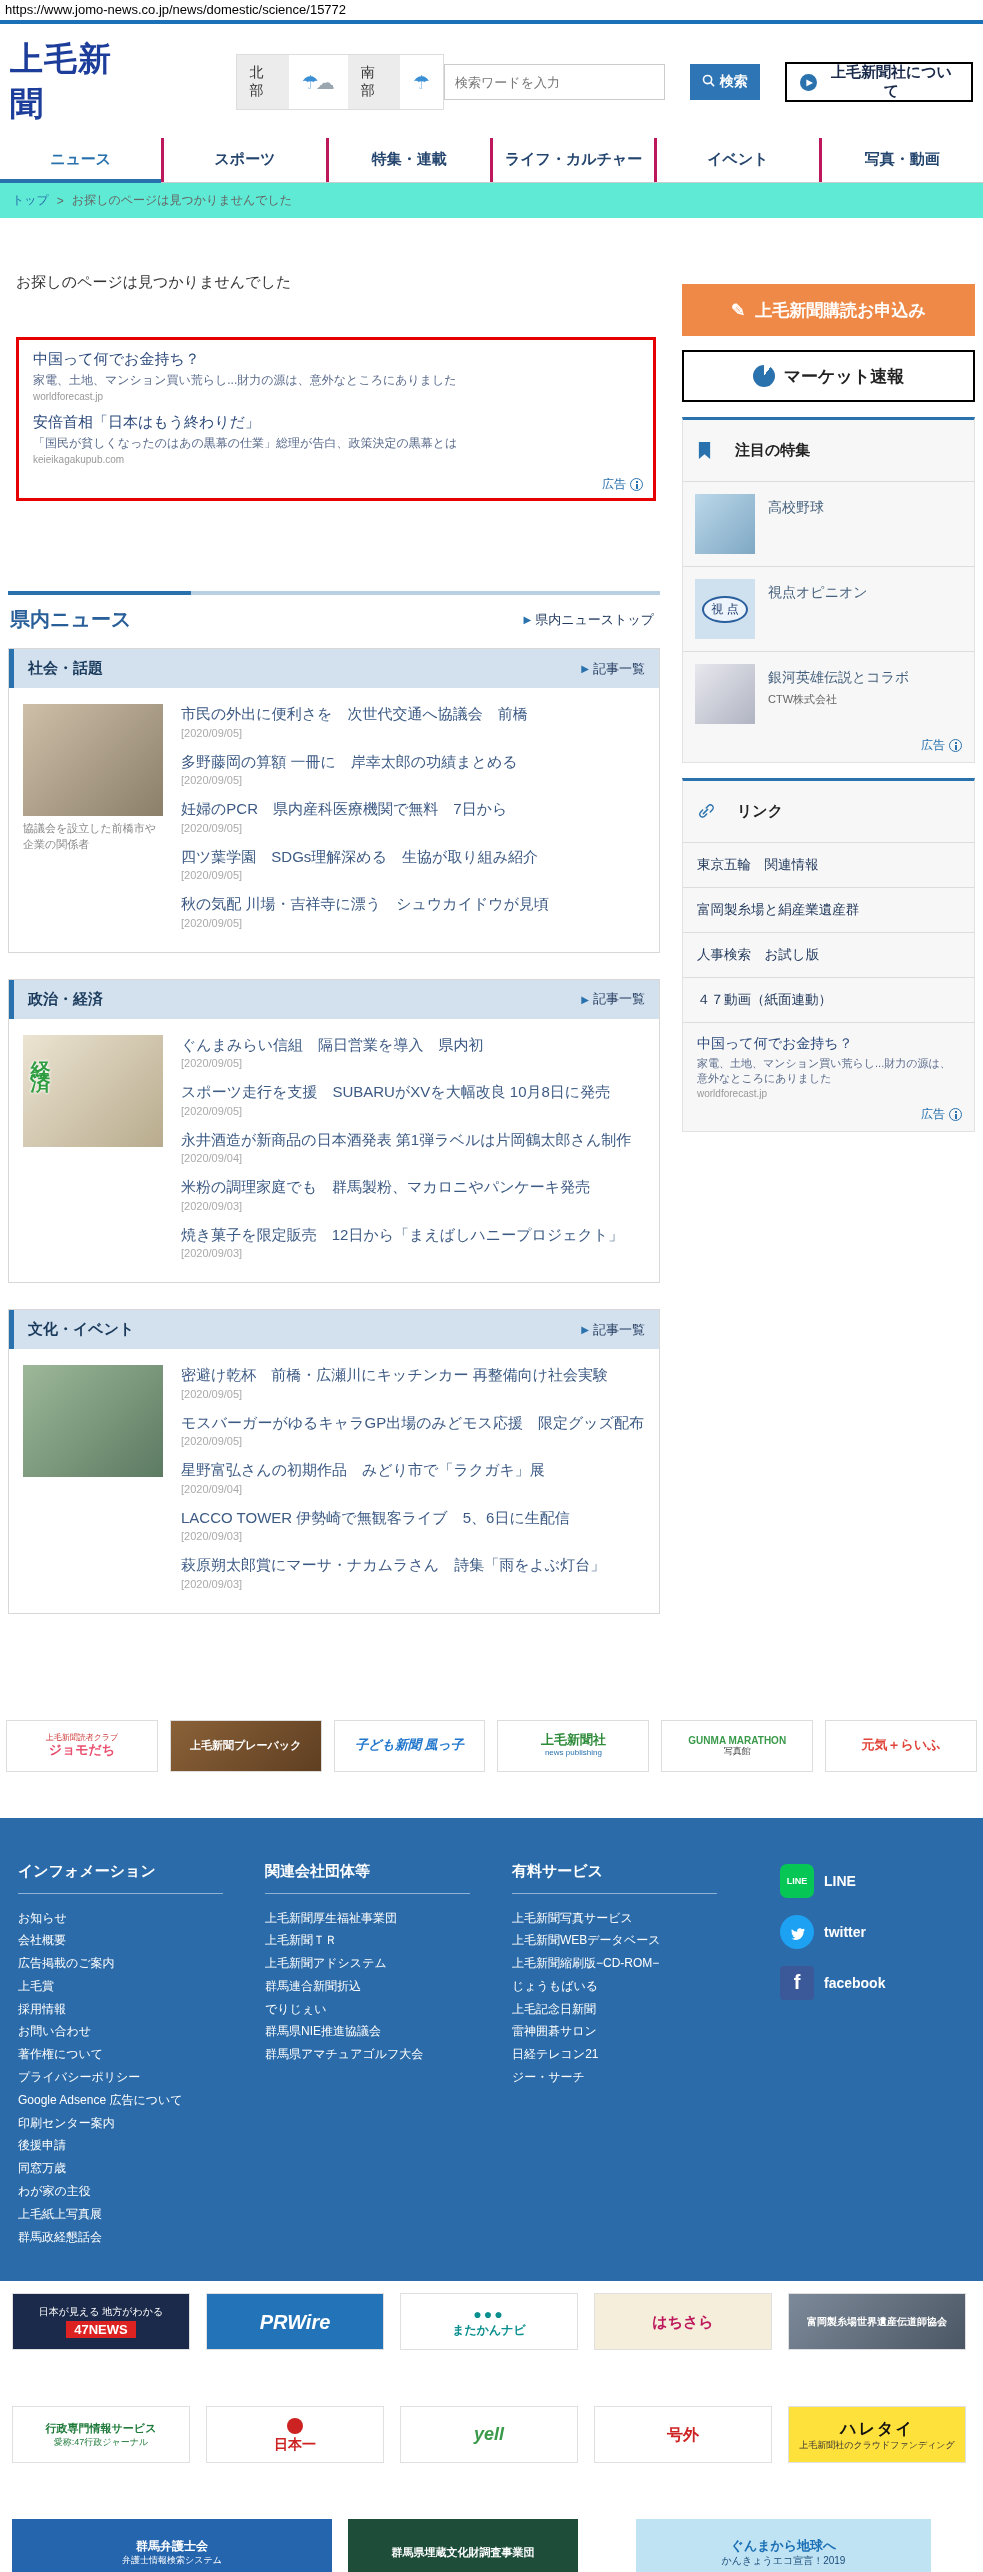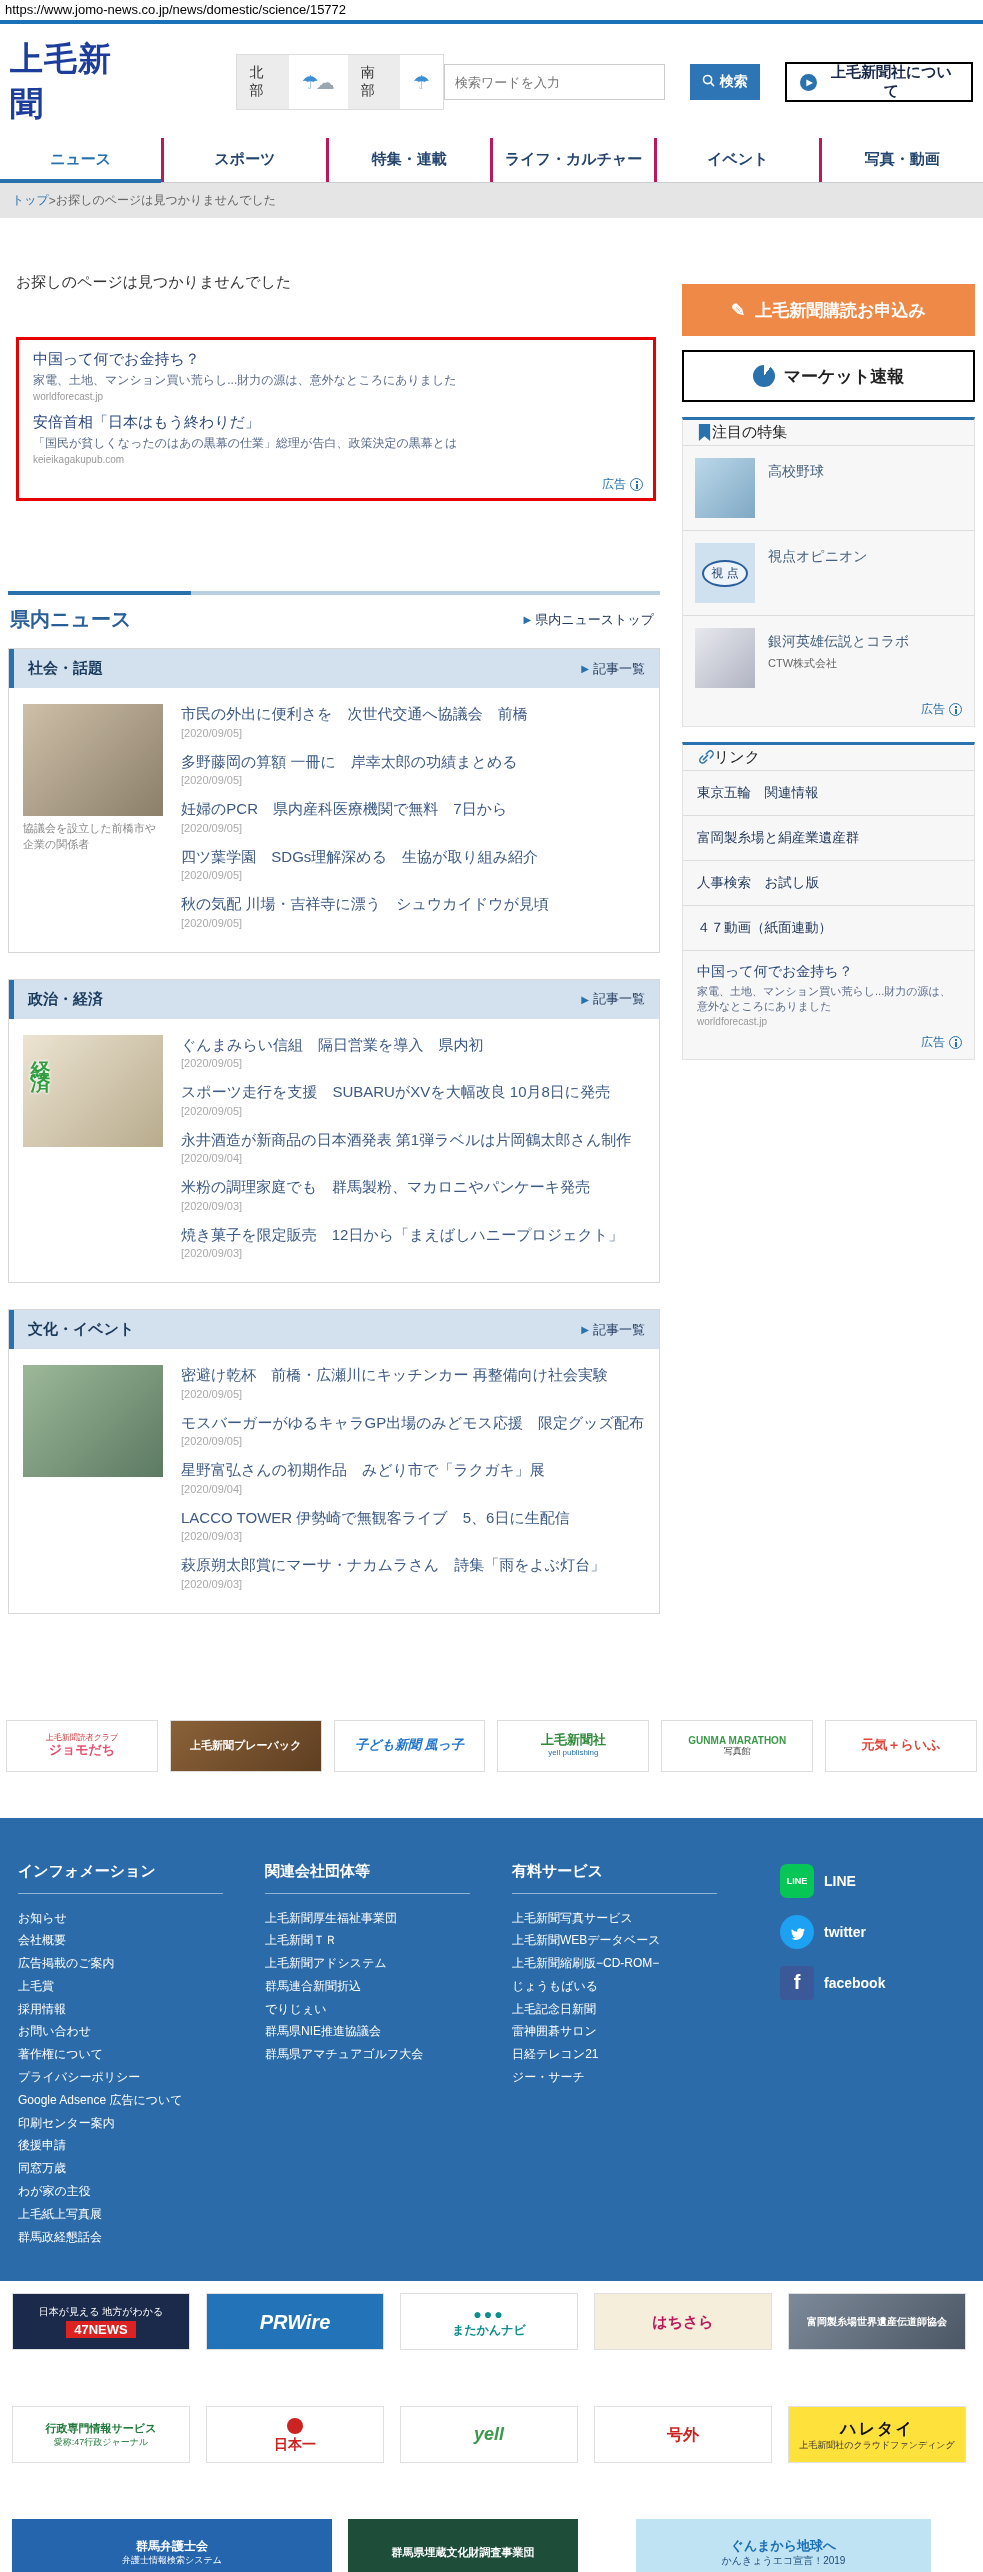--- a/index.html
+++ b/index.html
@@ -22,21 +22,21 @@
   .about-btn{height:40px;border:2px solid #000;background:#fff;font-size:15px;font-weight:bold;color:#1a2a4a;display:flex;align-items:center;gap:8px;padding:0 13px}
   .play-icon{width:17px;height:17px;border-radius:50%;background:#2a72ad;color:#fff;font-size:8px;display:inline-flex;align-items:center;justify-content:center;padding-left:2px}
 
   
   .tabs{display:flex;border-bottom:1px solid #ccc}
   .tab{flex:1;text-align:center;padding:12px 0 13px;font-size:15px;font-weight:bold;color:#24456e;border-left:3px solid #be185d;position:relative}
   .tab:first-child{border-left:none}
   .tab.active{color:#2a72ad}
   .tab.active::after{content:"";position:absolute;left:0;right:0;bottom:-1px;height:4px;background:#2a72ad}
 
-  .breadcrumb{background:#e5e5e5;padding:9px 12px;font-size:12px;color:#666;display:flex;align-items:center}
+  .breadcrumb{background:#5eead4;padding:9px 12px;font-size:12px;color:#666;display:flex;gap:8px;align-items:center}
   .breadcrumb .home{color:#2a72ad}
 
   
   .content{display:flex;gap:22px;padding-left:8px}
   .main-col{width:652px}
   .side-col{width:293px;margin-top:66px}
 
   .not-found{font-size:15px;font-weight:normal;color:#333;margin:55px 0 45px 8px}
 
   
@@ -72,21 +72,21 @@
   .article{margin-bottom:13px}
   .article-title{font-size:15px;color:#3c5a84;line-height:1.3}
   .article-date{font-size:11px;color:#aaa;margin-top:3px}
 
   
   .subscribe-btn{width:100%;background:#ef8947;color:#fff;font-size:17px;font-weight:bold;border:none;height:52px;display:flex;align-items:center;justify-content:center;gap:10px}
   .pencil-icon{font-size:17px}
   .market-btn{width:100%;background:#fff;border:2px solid #000;height:52px;margin-top:14px;display:flex;align-items:center;justify-content:center;gap:9px;font-size:17px;font-weight:bold;color:#222}
   .pie-icon{width:22px;height:22px;border-radius:50%;background:conic-gradient(#fff 0 35deg,#2a72ad 35deg 360deg);flex-shrink:0}
   .side-box{margin-top:15px;border:1px solid #e2e2e2;border-top:3px solid #2a72ad;background:#f7f7f7}
-  .side-box-head{padding:3px 14px;font-size:15px;font-weight:normal;color:#222;display:flex;align-items:center;gap:0}
+  .side-box-head{padding:21px 14px;font-size:15px;font-weight:bold;color:#222;display:flex;align-items:center;gap:23px}
   .side-item{border-top:1px solid #ddd;padding:12px;display:flex;gap:13px;align-items:flex-start;position:relative}
   .side-thumb{width:60px;height:60px;flex-shrink:0}
   .side-thumb.baseball{background:linear-gradient(135deg,#bcd8ea,#7fa8c4)}
   .side-thumb.shiten{background:#cfe0ef;display:flex;align-items:center;justify-content:center}
   .shiten-oval{border:2px solid #2a5f9e;border-radius:50%;padding:3px 7px;font-size:12px;color:#1a3a6e;background:#eef4fb;white-space:nowrap}
   .side-thumb.gineiden{background:linear-gradient(135deg,#e8e8ee,#b0b4c2)}
   .side-item-label{font-size:14px;color:#44607c;padding-top:5px}
   .side-src{font-size:11px;color:#666;margin-top:5px}
   .side-item.with-ad{padding-bottom:38px}
   .side-ad-label{position:absolute;right:12px;bottom:8px;color:#2a72ad;font-size:12px;display:flex;gap:4px;align-items:center}
@@ -424,21 +424,21 @@
     <span class="lbl" data-interactable="false">ジョモだち</span>
   </div>
   <div class="partner p-playback" data-interactable="true">
     <span class="lbl" data-interactable="false">上毛新聞プレーバック</span>
   </div>
   <div class="partner p-kazakko" data-interactable="true">
     <span class="lbl" data-interactable="false">子ども新聞 風っ子</span>
   </div>
   <div class="partner p-sha" data-interactable="true">
     <span class="lbl" data-interactable="false">上毛新聞社</span>
-    <span class="sub" data-interactable="false">yell publishing</span>
+    <span class="sub" data-interactable="false">news publishing</span>
   </div>
   <div class="partner p-marathon" data-interactable="true">
     <span class="lbl" data-interactable="false">GUNMA MARATHON</span>
     <span class="sub" data-interactable="false">写真館</span>
   </div>
   <div class="partner p-genki" data-interactable="true">
     <span class="lbl" data-interactable="false">元気＋らいふ</span>
   </div>
 </div>
 

